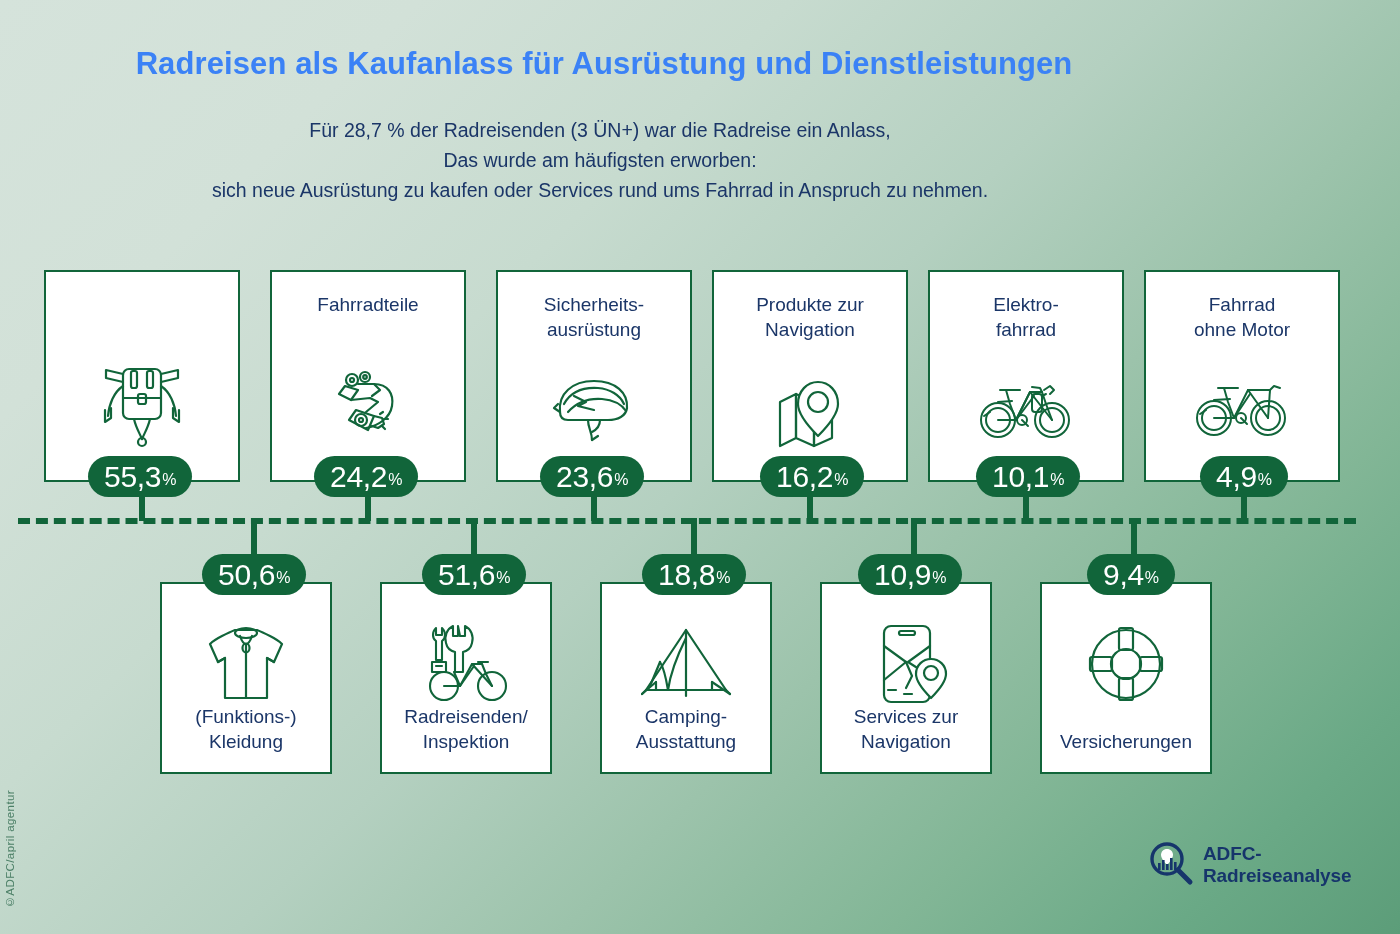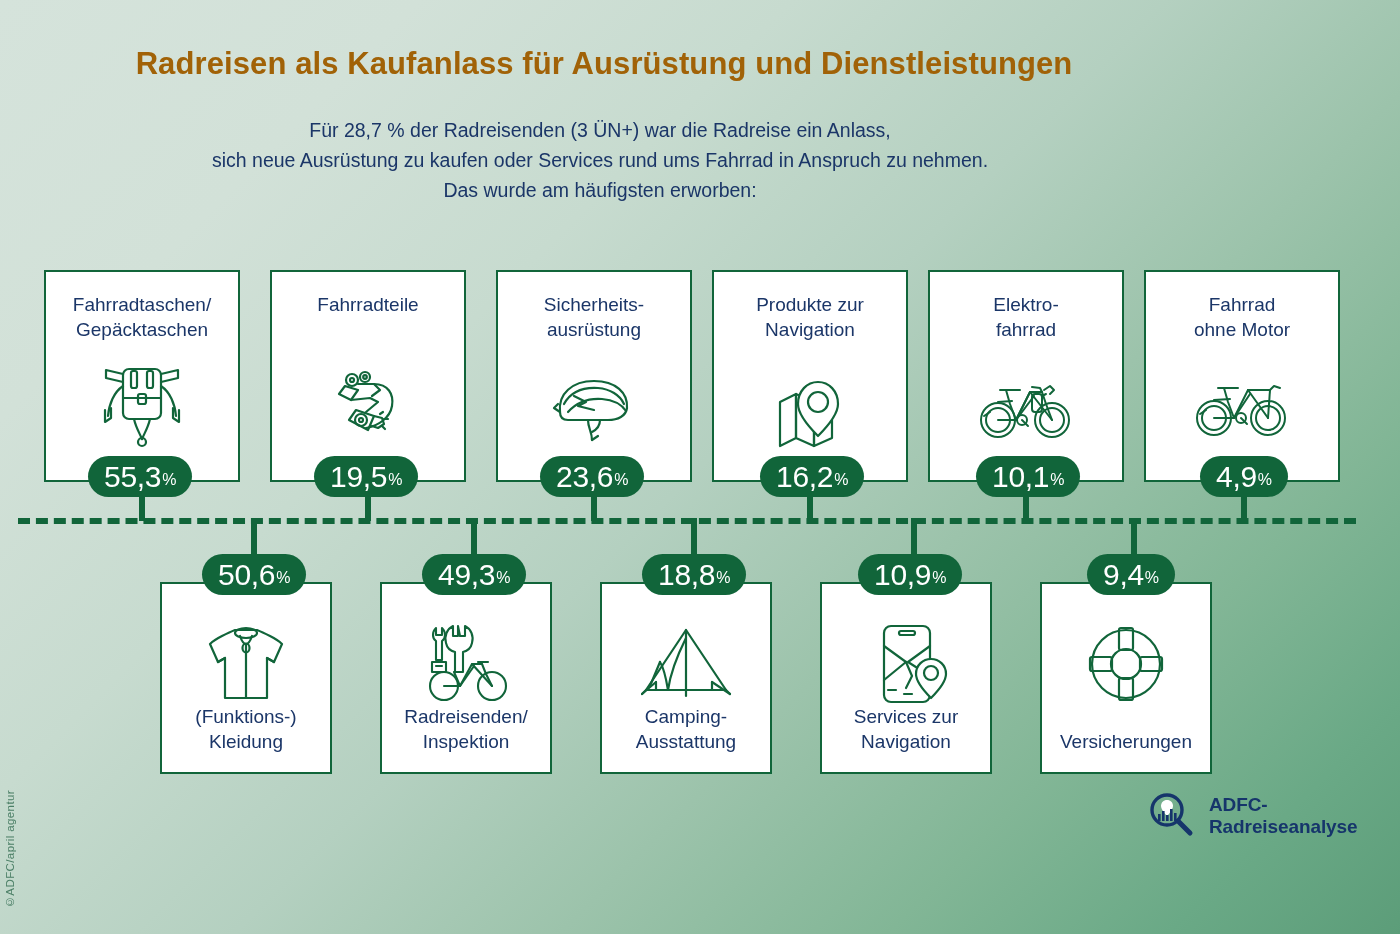--- a/index.html
+++ b/index.html
@@ -17,21 +17,21 @@
         #6aa986 90%,
         #5c9d79 100%);
     position:relative;
     overflow:hidden;
   }
 
   
   #title {
     position:absolute; left:0; top:46px; width:1208px;
     text-align:center;
-    font-size:31px; font-weight:600; color:#a16207;
+    font-size:31px; font-weight:600; color:#3b82f6;
     letter-spacing:.1px;
   }
   #subtitle {
     position:absolute; left:0; top:115px; width:1200px;
     text-align:center;
     font-size:19.5px; color:#1b3668; line-height:30px;
   }
 
   
   #axis {
@@ -91,45 +91,41 @@
   #copyright {
     position:absolute; left:4px; bottom:26px;
     font-size:11.5px; color:#4b7f66;
     writing-mode:vertical-rl;
     transform:rotate(180deg);
     letter-spacing:.4px;
   }
 
   
   #logo {
-    position:absolute; left:1148px; top:791px;
-    display:flex; align-items:center; gap:15px;
+    position:absolute; left:1148px; top:840px;
+    display:flex; align-items:center; gap:9px;
   }
   #logo-text {
     font-size:19px; font-weight:700; color:#16356b; letter-spacing:-.1px;
   }
 </style>
 </head>
 <body>
 
 <div id="title">Radreisen als Kaufanlass für Ausrüstung und Dienstleistungen</div>
 
 <div id="subtitle">
   <div>Für 28,7 % der Radreisenden (3 ÜN+) war die Radreise ein Anlass,</div>
+  <div>Das wurde am häufigsten erworben:</div>
   <div>sich neue Ausrüstung zu kaufen oder Services rund ums Fahrrad in Anspruch zu nehmen.</div>
-  <div>Das wurde am häufigsten erworben:</div>
 </div>
 
 <div id="axis"></div>
 
 <div class="card card-top" style="left:44px">
-  <div class="card-label">
-    <div>Fahrradtaschen/</div>
-    <div>Gepäcktaschen</div>
-  </div>
   <div class="icon-wrap">
     <svg width="92" height="92" viewBox="0 0 92 92" fill="none" stroke="#11653a" stroke-width="2.2" stroke-linejoin="round" stroke-linecap="round">
       <rect x="27" y="9" width="38" height="50" rx="6"></rect>
       <path d="M27 14 L10 10 L10 18 L27 22"></path>
       <path d="M65 14 L82 10 L82 18 L65 22"></path>
       <rect x="35" y="11" width="6" height="17" rx="2"></rect>
       <rect x="51" y="11" width="6" height="17" rx="2"></rect>
       <path d="M27 26 C18 32 13 44 12 56"></path>
       <path d="M65 26 C74 32 79 44 80 56"></path>
       <path d="M9 50 L9 62 L15 58 L15 48"></path>
@@ -259,21 +255,21 @@
   </div>
 </div>
 
 <div class="badge" style="left:88px;  top:456px">
   <span class="num">55,3</span>
     <span class="pct">%</span>
 </div>
 <div class="stem" style="left:139px; top:493px; height:28px"></div>
 
 <div class="badge" style="left:314px; top:456px">
-  <span class="num">19,5</span>
+  <span class="num">24,2</span>
     <span class="pct">%</span>
 </div>
 <div class="stem" style="left:365px; top:493px; height:28px"></div>
 
 <div class="badge" style="left:540px; top:456px">
   <span class="num">23,6</span>
     <span class="pct">%</span>
 </div>
 <div class="stem" style="left:591px; top:493px; height:28px"></div>
 
@@ -393,21 +389,21 @@
 </div>
 
 <div class="stem" style="left:251px;  top:518px; height:44px"></div>
 <div class="badge" style="left:202px;  top:554px">
   <span class="num">50,6</span>
     <span class="pct">%</span>
 </div>
 
 <div class="stem" style="left:471px;  top:518px; height:44px"></div>
 <div class="badge" style="left:422px;  top:554px">
-  <span class="num">49,3</span>
+  <span class="num">51,6</span>
     <span class="pct">%</span>
 </div>
 
 <div class="stem" style="left:691px;  top:518px; height:44px"></div>
 <div class="badge" style="left:642px;  top:554px">
   <span class="num">18,8</span>
     <span class="pct">%</span>
 </div>
 
 <div class="stem" style="left:911px;  top:518px; height:44px"></div>

